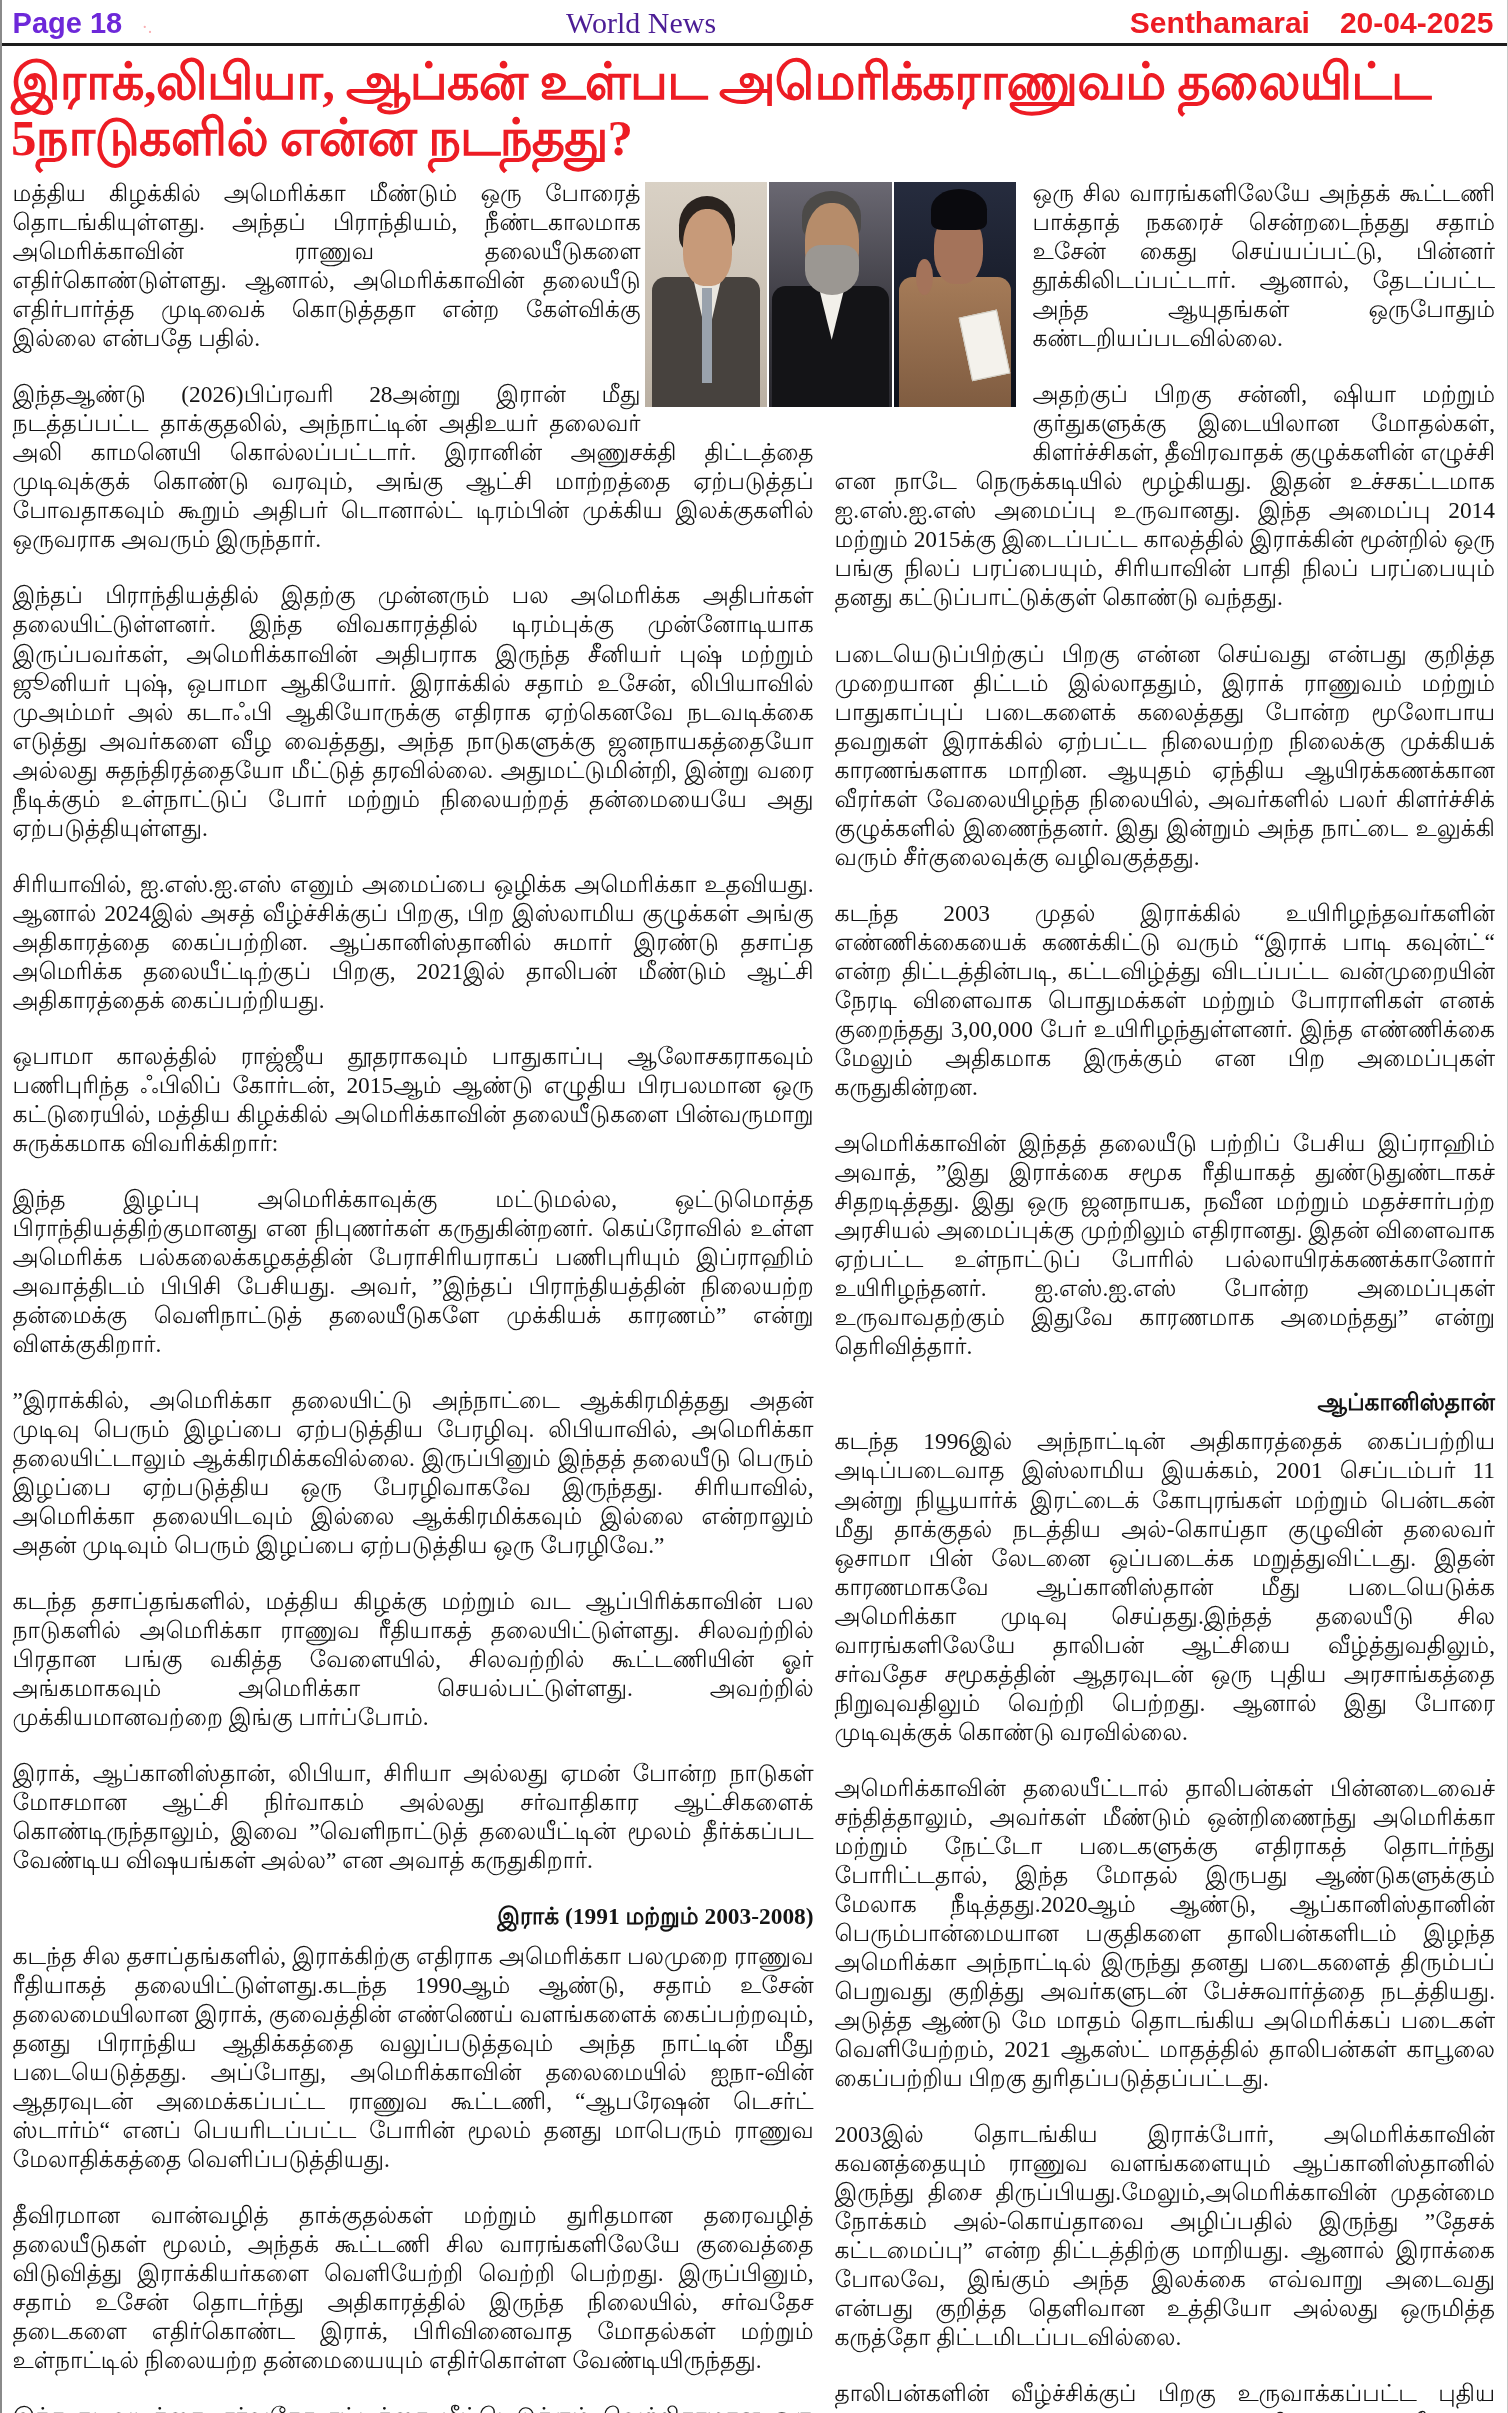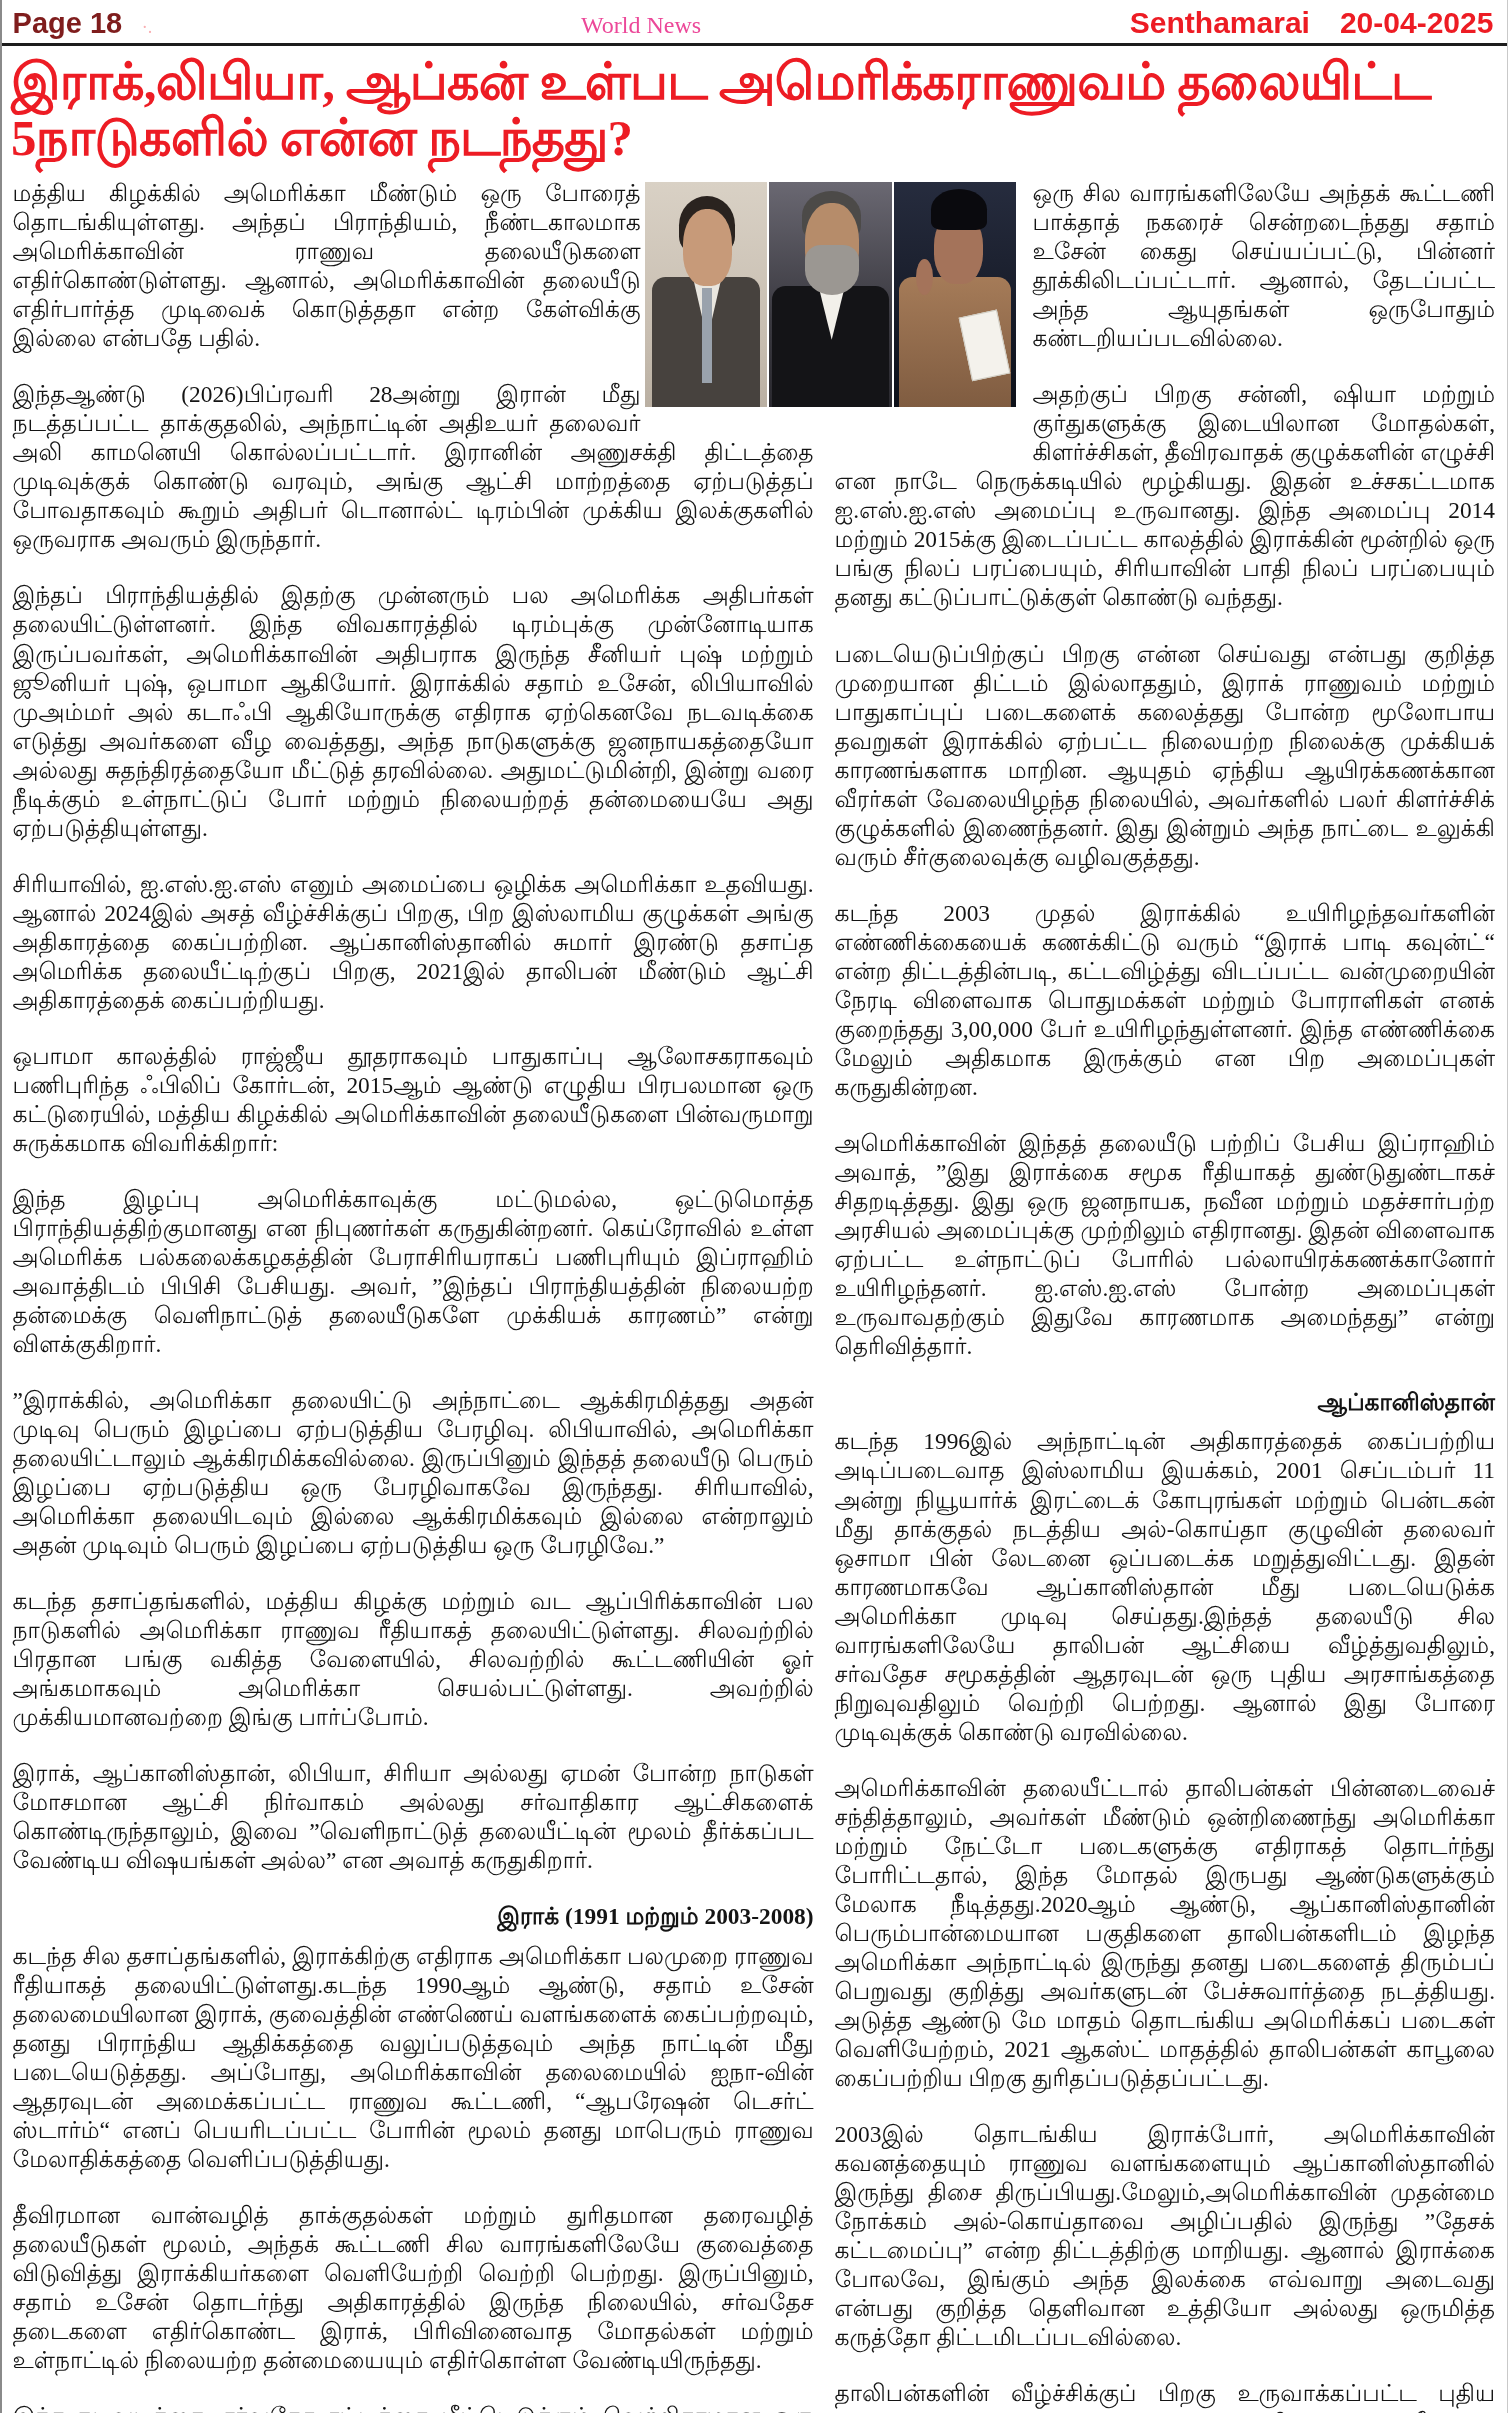--- a/index.html
+++ b/index.html
@@ -21,33 +21,33 @@
     display:flex;
     justify-content:space-between;
     align-items:baseline;
     padding:6px 13.6px 3px 10.6px;
     border-bottom:3px solid #1c1c1c;
   }
   .page-label{
     font-family:"Liberation Sans","DejaVu Sans",sans-serif;
     font-weight:bold;
     font-size:29px;
-    color:#7f1d1d;
+    color:#6d28d9;
     white-space:nowrap;
   }
   .header-artifact{
     font-size:18px;
     color:#ed1c24;
     opacity:.35;
     margin-left:19.6px;
   }
   .section-title{
     font-family:"Liberation Serif","DejaVu Serif",serif;
-    font-size:24px;
-    color:#ec4899;
+    font-size:30px;
+    color:#4c1d95;
     white-space:nowrap;
   }
   .masthead-date{
     font-family:"Liberation Sans","DejaVu Sans",sans-serif;
     font-weight:bold;
     font-size:30px;
     color:#ed1c24;
     white-space:nowrap;
   }
   .masthead-date .date{margin-left:30px;}

